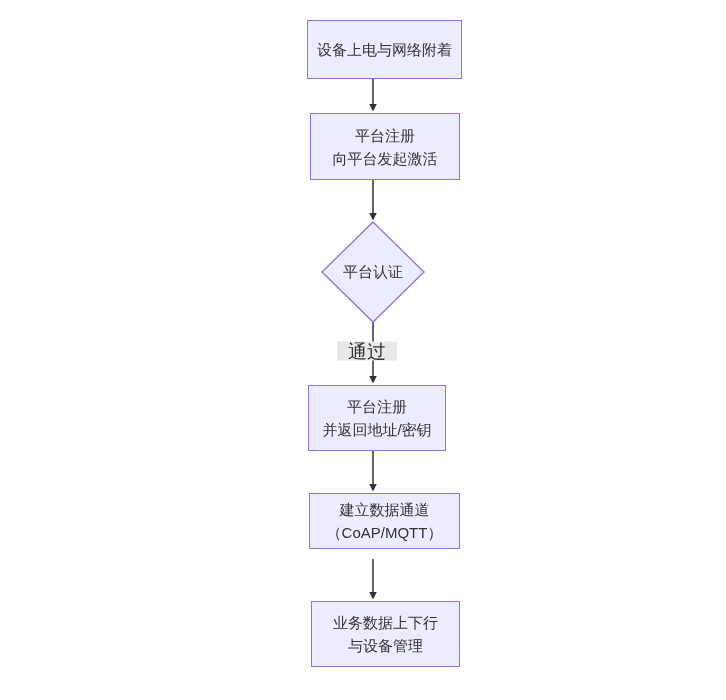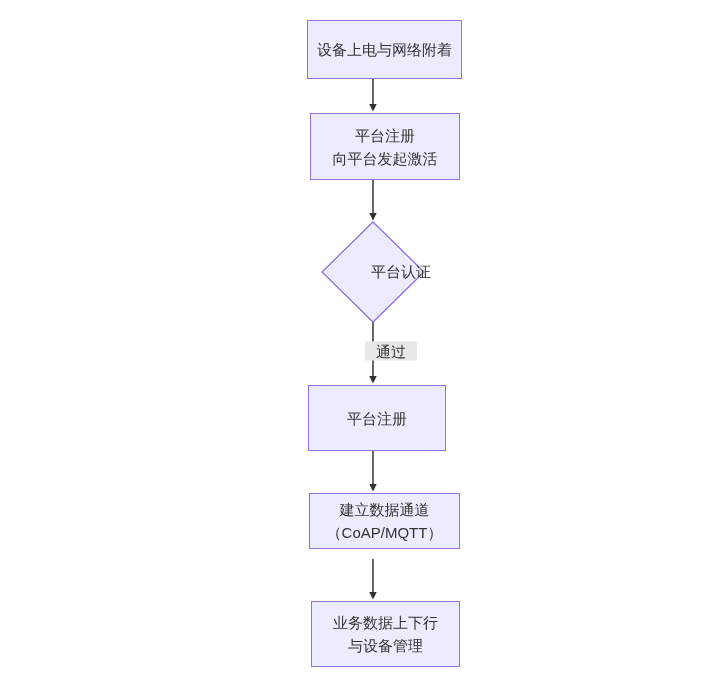--- a/index.html
+++ b/index.html
@@ -58,30 +58,29 @@
     margin-left:12px;
   }
   .diamond-label{
     position:absolute;
     left:373px;
     top:272px;
     transform:translate(-50%,-50%);
     color:var(--text,#333333);
     font-size:15px;
     white-space:nowrap;
-    margin-left:28px;
   }
   .edge-label{
     position:absolute;
-    left:391px;
+    left:367px;
     top:351px;
     transform:translate(-50%,-50%);
     background:var(--edge-label-bg,#e8e8e8);
     color:var(--text,#333333);
-    font-size:15px;
+    font-size:19px;
     line-height:19px;
     padding:0 11px;
     white-space:nowrap;
   }
 </style>
 </head>
 <body>
 
 <div class="canvas">
 
@@ -109,20 +108,21 @@
     <span>平台注册</span>
     <span>向平台发起激活</span>
   </div>
 
   <div class="diamond-label">平台认证</div>
 
   <div class="edge-label">通过</div>
 
   <div class="node" style="left:296px;top:385px;width:138px;height:66px">
     <span>平台注册</span>
+    <span>并返回地址/密钥</span>
   </div>
 
   <div class="node" style="left:297px;top:493px;width:151px;height:56px">
     <span>建立数据通道</span>
     <span>（CoAP/MQTT）</span>
   </div>
 
   <div class="node" style="left:299px;top:601px;width:149px;height:66px">
     <span>业务数据上下行</span>
     <span>与设备管理</span>

